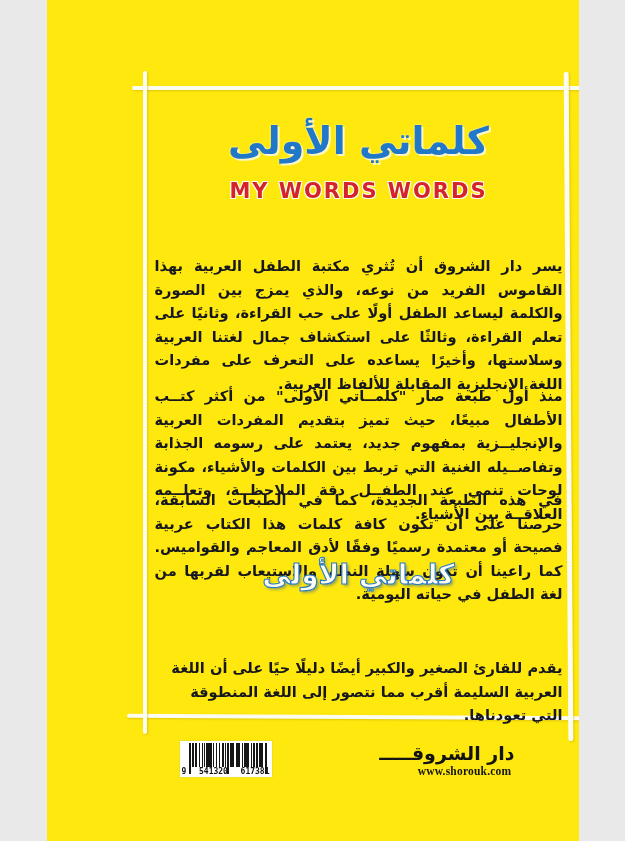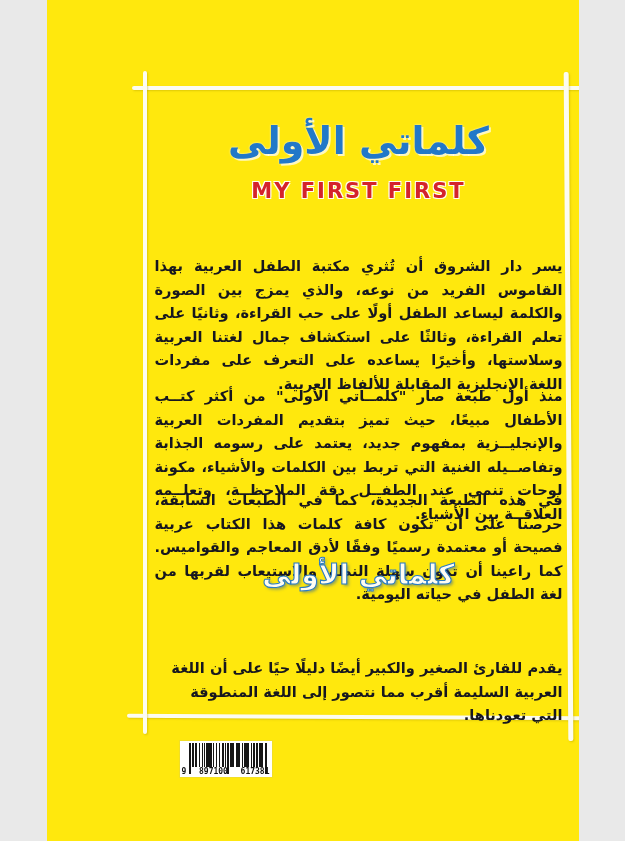--- a/index.html
+++ b/index.html
@@ -66,21 +66,21 @@
 
 <div class="page">
 
   <div class="fl fl-top"></div>
   <div class="fl fl-bottom"></div>
   <div class="fl fl-left"></div>
   <div class="fl fl-right"></div>
 
   <div class="band title-ar">كلماتي الأولى</div>
 
-  <div class="band title-en">MY FIRST FIRST</div>
+  <div class="band title-en">MY WORDS WORDS</div>
 
   <p class="band para p1">يسر دار الشروق أن تُثري مكتبة الطفل العربية بهذا القاموس الفريد من نوعه، والذي يمزج بين الصورة والكلمة ليساعد الطفل أولًا على حب القراءة، وثانيًا على تعلم القراءة، وثالثًا على استكشاف جمال لغتنا العربية وسلاستها، وأخيرًا يساعده على التعرف على مفردات اللغة الإنجليزية المقابلة للألفاظ العربية.</p>
 
   <p class="band para p2">منذ أول طبعة صار "كلمــاتي الأولى" من أكثر كتــب الأطفال مبيعًا، حيث تميز بتقديم المفردات العربية والإنجليــزية بمفهوم جديد، يعتمد على رسومه الجذابة وتفاصــيله الغنية التي تربط بين الكلمات والأشياء، مكونة لوحات تنمي عند الطفــل دقة الملاحظــة، وتعلــمه العلاقــة بين الأشياء.</p>
 
   <p class="band para p3">في هذه الطبعة الجديدة، كما في الطبعات السابقة، حرصنا على أن تكون كافة كلمات هذا الكتاب عربية فصيحة أو معتمدة رسميًا وفقًا لأدق المعاجم والقواميس. كما راعينا أن تكون سهلة النطق والاستيعاب لقربها من لغة الطفل في حياته اليومية.</p>
 
   <div class="band logo-mid">كلماتي الأولى</div>
 
   <p class="band para p4">يقدم للقارئ الصغير والكبير أيضًا دليلًا حيًا على أن اللغة العربية السليمة أقرب مما نتصور إلى اللغة المنطوقة التي تعودناها.</p>
@@ -178,19 +178,23 @@
         <div class="bc-m"></div>
         <div class="bc-m bar"></div>
         <div class="bc-m"></div>
         <div class="bc-m"></div>
         <div class="bc-m bar guard"></div>
         <div class="bc-m guard"></div>
         <div class="bc-m bar guard"></div>
       </div>
     <div class="digits">
       <span>9</span>
-      <span>897100</span>
+      <span>541320</span>
       <span>617381</span>
     </div>
   </div>
 
+  <div class="publisher">
+    <div class="pub-name">دار الشروقـــــ</div>
+    <div class="pub-url">www.shorouk.com</div>
+  </div>
 
 </div>
 
 </body></html>

